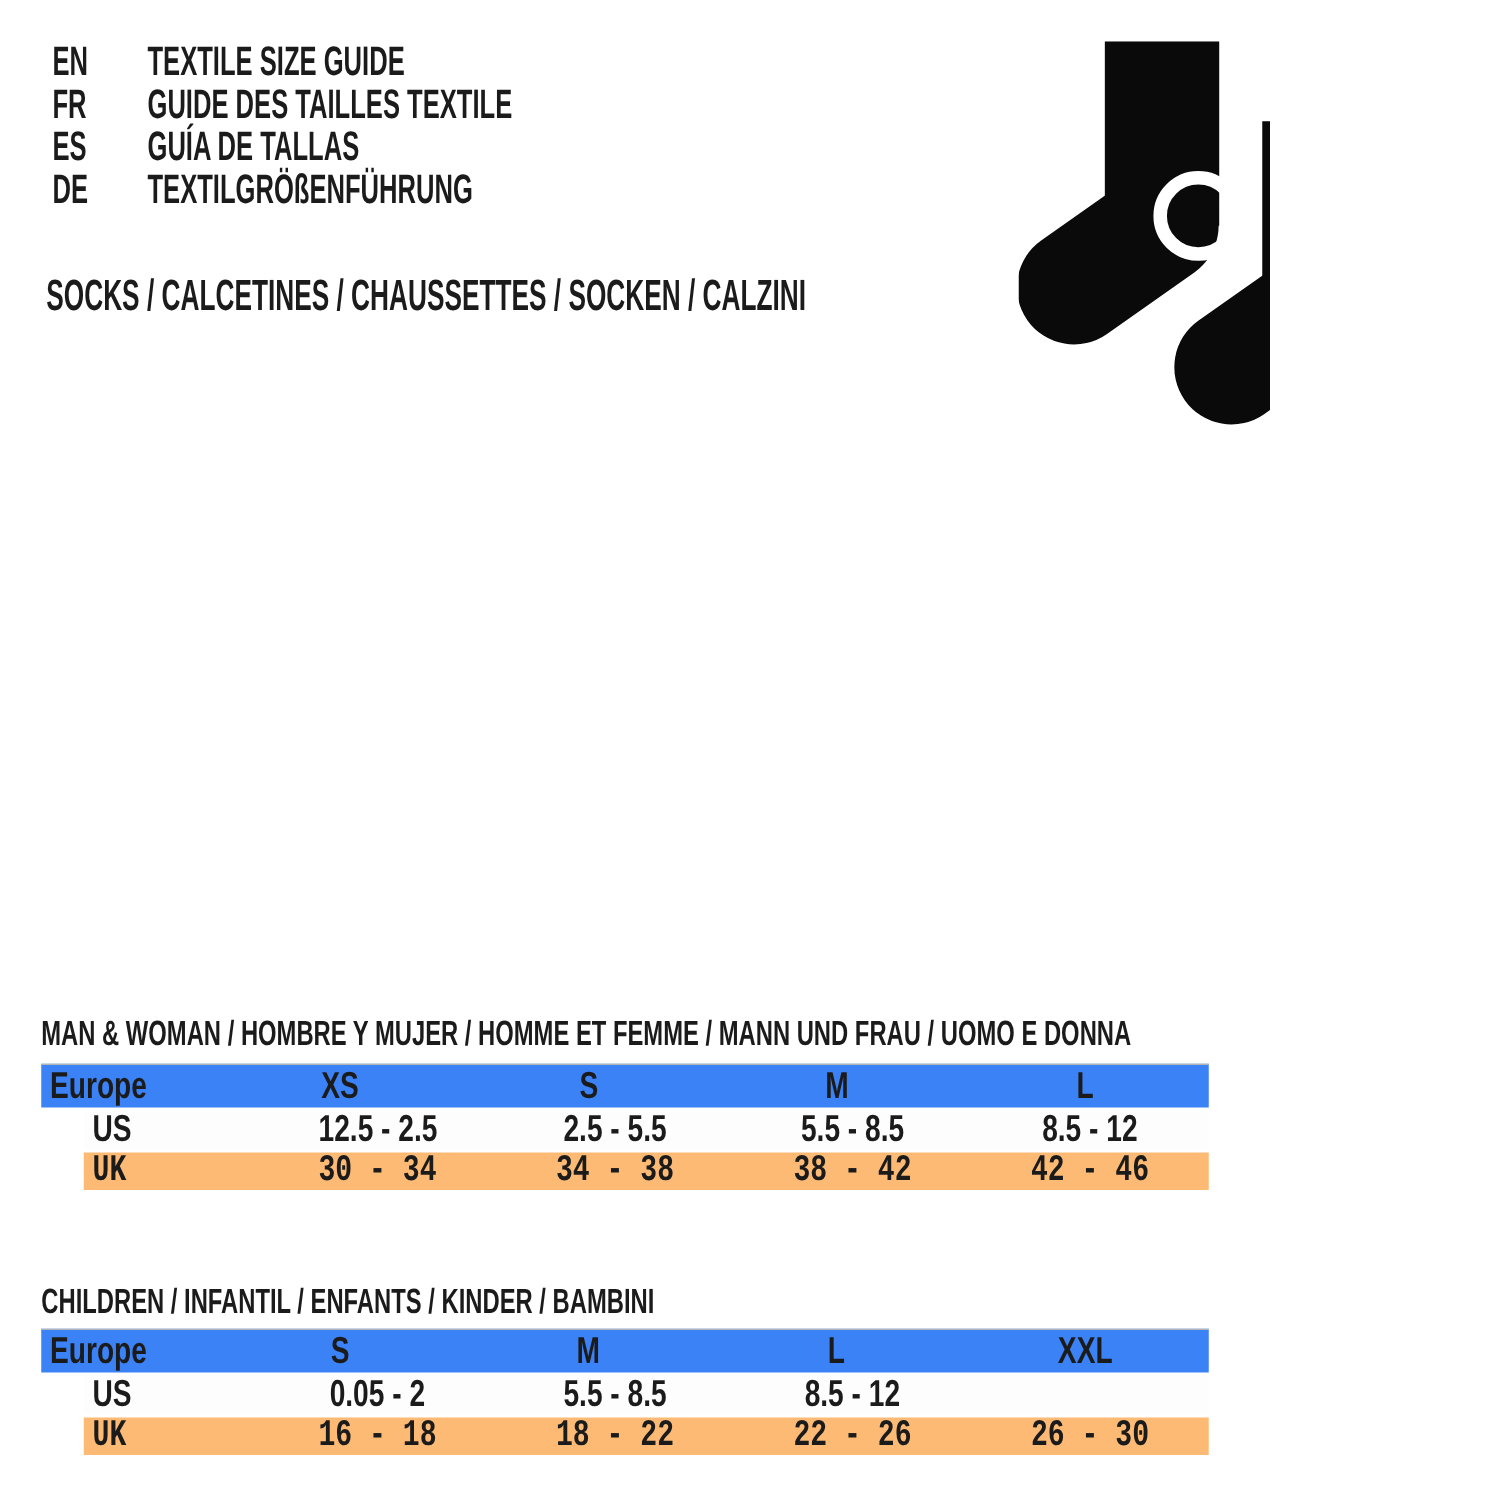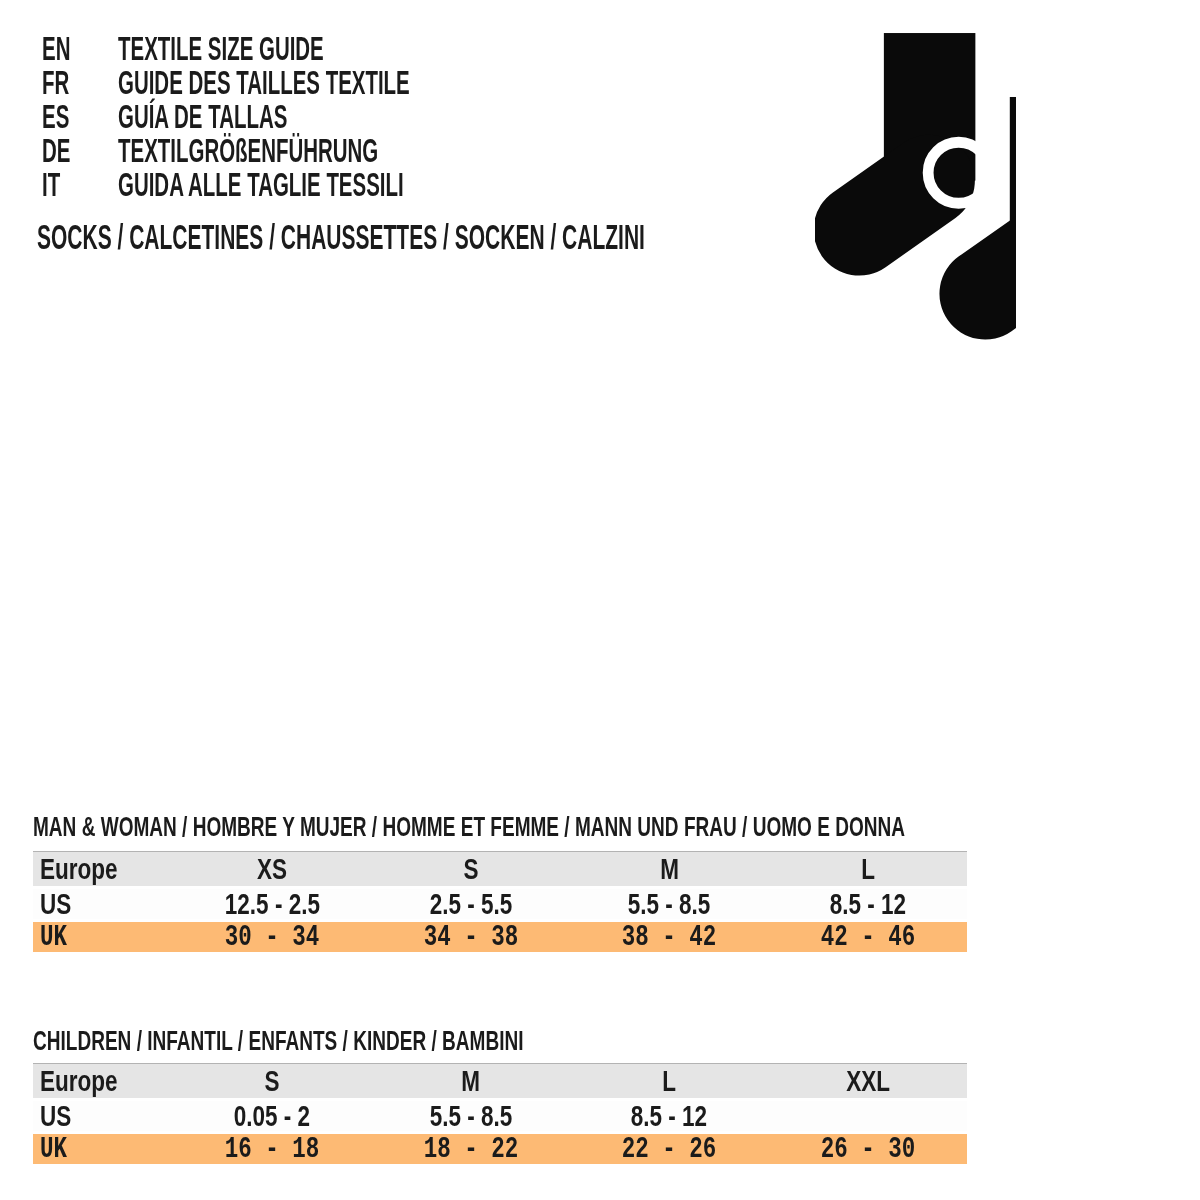--- a/index.html
+++ b/index.html
@@ -76,24 +76,24 @@
     width: 934px;
     font-size: 30px;
   }
   .t-row {
     display: grid;
     grid-template-columns: 140px repeat(4, 1fr);
     align-items: center;
   }
   .t-head {
     height: 34px;
-    background: #e5e5e5;
+    background: #3b82f6;
     border-top: 1px solid #b3b3b3;
   }
-  .t-data { height: 30px; margin-top: 3px; background: #fdfdfd; }
+  .t-data { height: 30px; margin-top: 3px; background: #fdfdfd; margin-left: 34px; }
   .t-alt  { background: #fdba74; font-family: Liberation Mono, monospace; }
   .t-cell { text-align: center; line-height: 1; }
   .t-cell-first { text-align: left; padding-left: 7px; }
 </style>
 </head>
 <body>
 
 <div id="page">
 
   <div class="lang-block">
@@ -105,24 +105,20 @@
       <span class="lang-code"><span class="cx62">FR</span></span>
       <span class="cx62">GUIDE DES TAILLES TEXTILE</span>
     </div>
     <div class="lang-row">
       <span class="lang-code"><span class="cx62">ES</span></span>
       <span class="cx62">GUÍA DE TALLAS</span>
     </div>
     <div class="lang-row">
       <span class="lang-code"><span class="cx62">DE</span></span>
       <span class="cx62">TEXTILGRÖßENFÜHRUNG</span>
-    </div>
-    <div class="lang-row">
-      <span class="lang-code"><span class="cx62">IT</span></span>
-      <span class="cx62">GUIDA ALLE TAGLIE TESSILI</span>
     </div>
   </div>
 
   <div class="category">
     <span class="cx60">SOCKS / CALCETINES / CHAUSSETTES / SOCKEN / CALZINI</span>
   </div>
 
   <svg class="socks-svg" viewBox="0 0 310 315" aria-hidden="true">
     <g>
       <rect x="70" y="0" width="93" height="150" fill="#0a0a0a"></rect>

